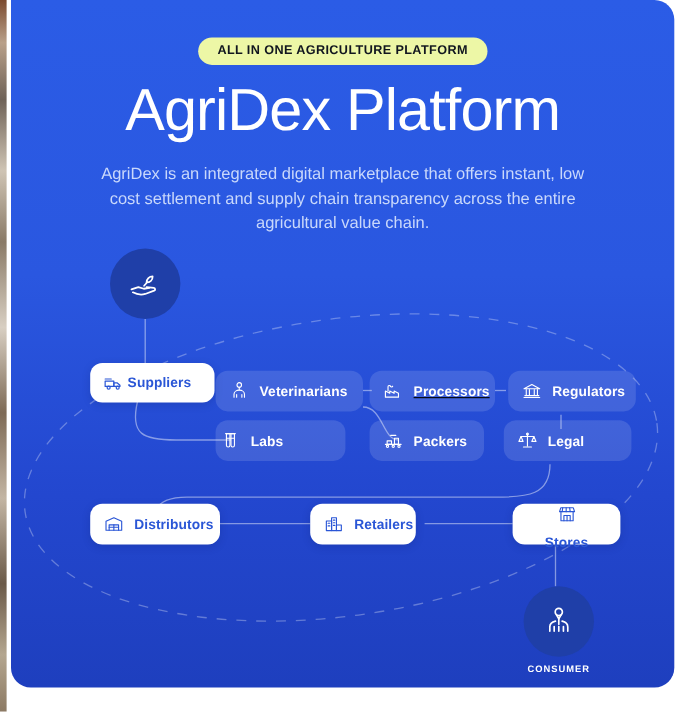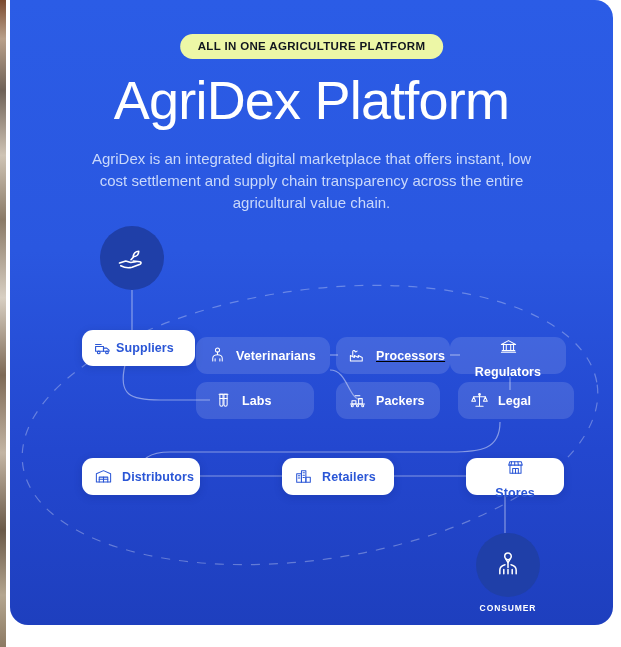--- a/index.html
+++ b/index.html
@@ -140,33 +140,33 @@
         <span class="ico">
           <svg width="19" height="19" viewBox="0 0 24 24" fill="none" stroke="#ffffff" stroke-width="1.3" stroke-linecap="round" stroke-linejoin="round">
             <path d="M3 19 v-7 l5 2.6 v-2.6 l5 2.6 v-2.6 l5 2.6 V19z"></path>
             <path d="M6 12 V7 c0 -1.6 2.4 -1.8 2.8 -0.4"></path>
             <path d="M8.8 6.6 c.6 1.2 2.2 1 2.6 -0.2"></path>
           </svg>
         </span>
         <span class="lbl">Processors</span>
       </div>
 
-      <div class="chip chip-soft" style="left:440px;top:337px;width:116px;height:37px;padding:0 12px;gap:9px;flex-direction:column;">
+      <div class="chip chip-soft" style="left:452px;top:337px;width:116px;height:37px;padding:0 12px;gap:9px;">
         <span class="ico">
           <svg width="19" height="19" viewBox="0 0 24 24" fill="none" stroke="#ffffff" stroke-width="1.3" stroke-linecap="round" stroke-linejoin="round">
             <path d="M3 9.4 L12 4.6 l9 4.8z"></path>
             <path d="M5.6 10.4 V17 M9.2 10.4 V17 M14.8 10.4 V17 M18.4 10.4 V17"></path>
             <path d="M3 19.4 h18"></path>
               <path d="M4 17.2 h16"></path>
           </svg>
         </span>
         <span class="lbl">Regulators</span>
       </div>
 
-      <div class="chip chip-soft" style="left:186px;top:382px;width:118px;height:37px;padding:0 18px;gap:9px;">
+      <div class="chip chip-soft" style="left:186px;top:382px;width:118px;height:37px;padding:0 4px;gap:9px;">
         <span class="ico">
           <svg width="19" height="19" viewBox="0 0 24 24" fill="none" stroke="#ffffff" stroke-width="1.3" stroke-linecap="round" stroke-linejoin="round">
             <path d="M7.4 4 v13.4 a2 2 0 0 0 4 0 V4z"></path>
             <path d="M12.6 4 v13.4 a2 2 0 0 0 4 0 V4z"></path>
             <path d="M6.4 4 h6 M11.6 4 h6"></path>
             <path d="M7.4 9.4 h4 M12.6 9.4 h4"></path>
           </svg>
         </span>
         <span class="lbl">Labs</span>
       </div>
@@ -205,21 +205,21 @@
           <svg width="19" height="19" viewBox="0 0 24 24" fill="none" stroke="#2a56d6" stroke-width="1.3" stroke-linecap="round" stroke-linejoin="round">
             <path d="M3 19 V8.6 L12 4.6 l9 4 V19z"></path>
             <path d="M6.6 19 v-6.2 h10.8 V19"></path>
             <path d="M6.6 15.6 h10.8"></path>
               <path d="M12 12.8 V19"></path>
           </svg>
         </span>
         <span class="lbl">Distributors</span>
       </div>
 
-      <div class="chip chip-white" style="left:272px;top:458px;width:112px;height:37px;padding:0 12px;gap:9px;">
+      <div class="chip chip-white" style="left:272px;top:458px;width:96px;height:37px;padding:0 12px;gap:9px;">
         <span class="ico">
           <svg width="19" height="19" viewBox="0 0 24 24" fill="none" stroke="#2a56d6" stroke-width="1.3" stroke-linecap="round" stroke-linejoin="round">
             <path d="M3.4 19.4 V8.4 h6 v11z"></path>
             <path d="M9.4 19.4 V4.6 h5.6 v14.8z"></path>
             <path d="M15 19.4 v-6.4 h5.6 v6.4z"></path>
             <path d="M5.4 11 h2 M5.4 14 h2 M11.4 7.4 h1.8 M11.4 10.4 h1.8 M11.4 13.4 h1.8"></path>
           </svg>
         </span>
         <span class="lbl">Retailers</span>
       </div>

